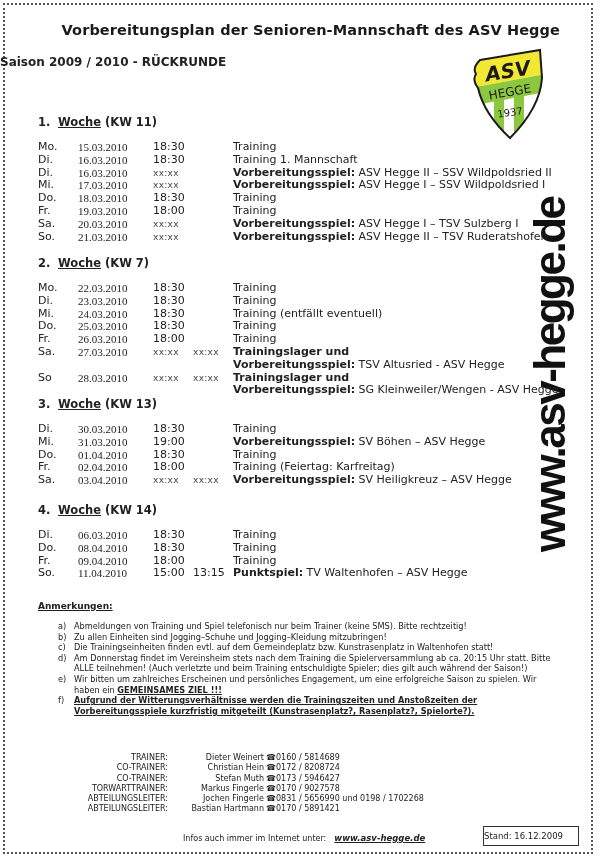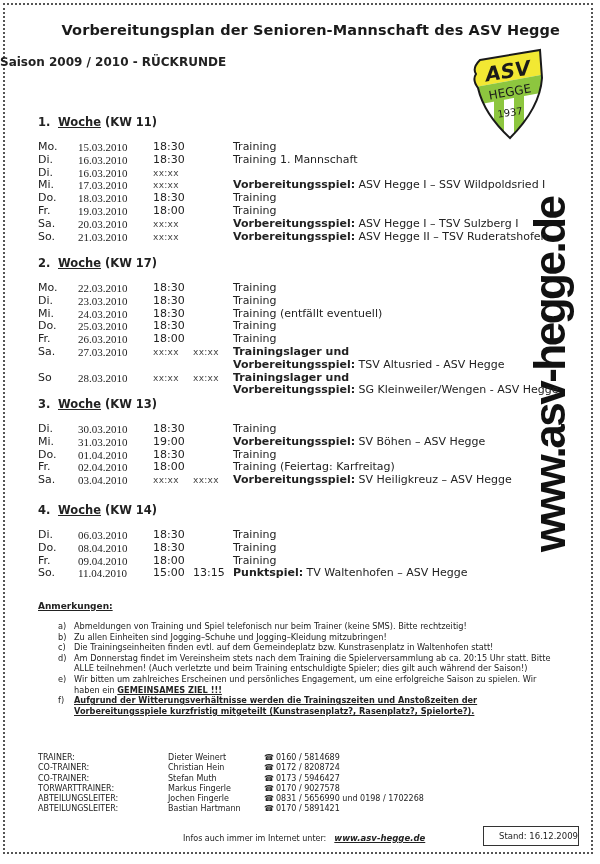--- a/index.html
+++ b/index.html
@@ -20,28 +20,28 @@
   .row .t1 { width: 40px; }
   .row .t2 { width: 40px; }
   .row .x { font-size: 9px; color: #444; letter-spacing: 0.3px; }
   .row .desc b { font-weight: bold; }
   .notes { position: absolute; left: 38px; top: 601px; width: 520px; }
   .notes-title { font-size: 9px; font-weight: bold; text-decoration: underline; margin-bottom: 10px; }
   .note { display: flex; font-size: 8.2px; line-height: 10.6px; margin-left: 20px; }
   .note .lbl { width: 16px; flex: none; }
   .note .txt { flex: 1; }
   .note .under { font-weight: bold; text-decoration: underline; }
-  .contacts { position: absolute; left: 38px; top: 753px; font-size: 8px; line-height: 10.3px; }
+  .contacts { position: absolute; left: 38px; top: 753px; font-size: 8px; line-height: 10.3px; text-align: right; }
   .crow { display: flex; white-space: nowrap; }
   .crow .role { width: 130px; }
   .crow .name { width: 96px; }
   .crow .phone-icon { width: 12px; }
   .infos { position: absolute; left: 183px; top: 833px; font-size: 8px; }
   .infos .site { font-style: italic; font-weight: bold; text-decoration: underline; margin-left: 8px; font-size: 8.5px; }
-  .stand { position: absolute; left: 483px; top: 826px; width: 96px; height: 20px; border: 1px solid #333; box-sizing: border-box; font-size: 8.5px; line-height: 18px; text-align: right; }
+  .stand { position: absolute; left: 483px; top: 826px; width: 96px; height: 20px; border: 1px solid #333; box-sizing: border-box; font-size: 8.5px; line-height: 18px; text-align: left; }
 </style>
 </head>
 <body>
 
 <div class="frame"></div>
 
 <div class="title">Vorbereitungsplan der Senioren-Mannschaft des ASV Hegge</div>
 <div class="subtitle">Saison 2009 / 2010  -  RÜCKRUNDE</div>
 
 <svg class="logo" viewBox="0 0 76 92">
@@ -80,20 +80,21 @@
         <span class="date">16.03.2010</span>
         <span class="t1">18:30</span>
         <span class="t2"></span>
         <span class="desc"><span>Training 1. Mannschaft</span></span>
       </div>
       <div class="row">
         <span class="day">Di.</span>
         <span class="date">16.03.2010</span>
         <span class="t1 x">xx:xx</span>
         <span class="t2"></span>
+        <span class="desc"><b>Vorbereitungsspiel:</b><span> ASV Hegge II – SSV Wildpoldsried II</span></span>
       </div>
       <div class="row">
         <span class="day">Mi.</span>
         <span class="date">17.03.2010</span>
         <span class="t1 x">xx:xx</span>
         <span class="t2"></span>
         <span class="desc"><b>Vorbereitungsspiel:</b><span> ASV Hegge I – SSV Wildpoldsried I</span></span>
       </div>
       <div class="row">
         <span class="day">Do.</span>
@@ -120,21 +121,21 @@
         <span class="day">So.</span>
         <span class="date">21.03.2010</span>
         <span class="t1 x">xx:xx</span>
         <span class="t2"></span>
         <span class="desc"><b>Vorbereitungsspiel:</b><span> ASV Hegge II – TSV Ruderatshofen</span></span>
       </div>
     </div>
 </div>
 
 <div class="week" style="top:256px;">
-  <div class="week-head"><span class="num">2.</span><span class="woche">Woche</span> <span>(KW 17)</span></div>
+  <div class="week-head"><span class="num">2.</span><span class="woche">Woche</span> <span>(KW 7)</span></div>
   <div class="rows">
       <div class="row">
         <span class="day">Mo.</span>
         <span class="date">22.03.2010</span>
         <span class="t1">18:30</span>
         <span class="t2"></span>
         <span class="desc"><span>Training</span></span>
       </div>
       <div class="row">
         <span class="day">Di.</span>

